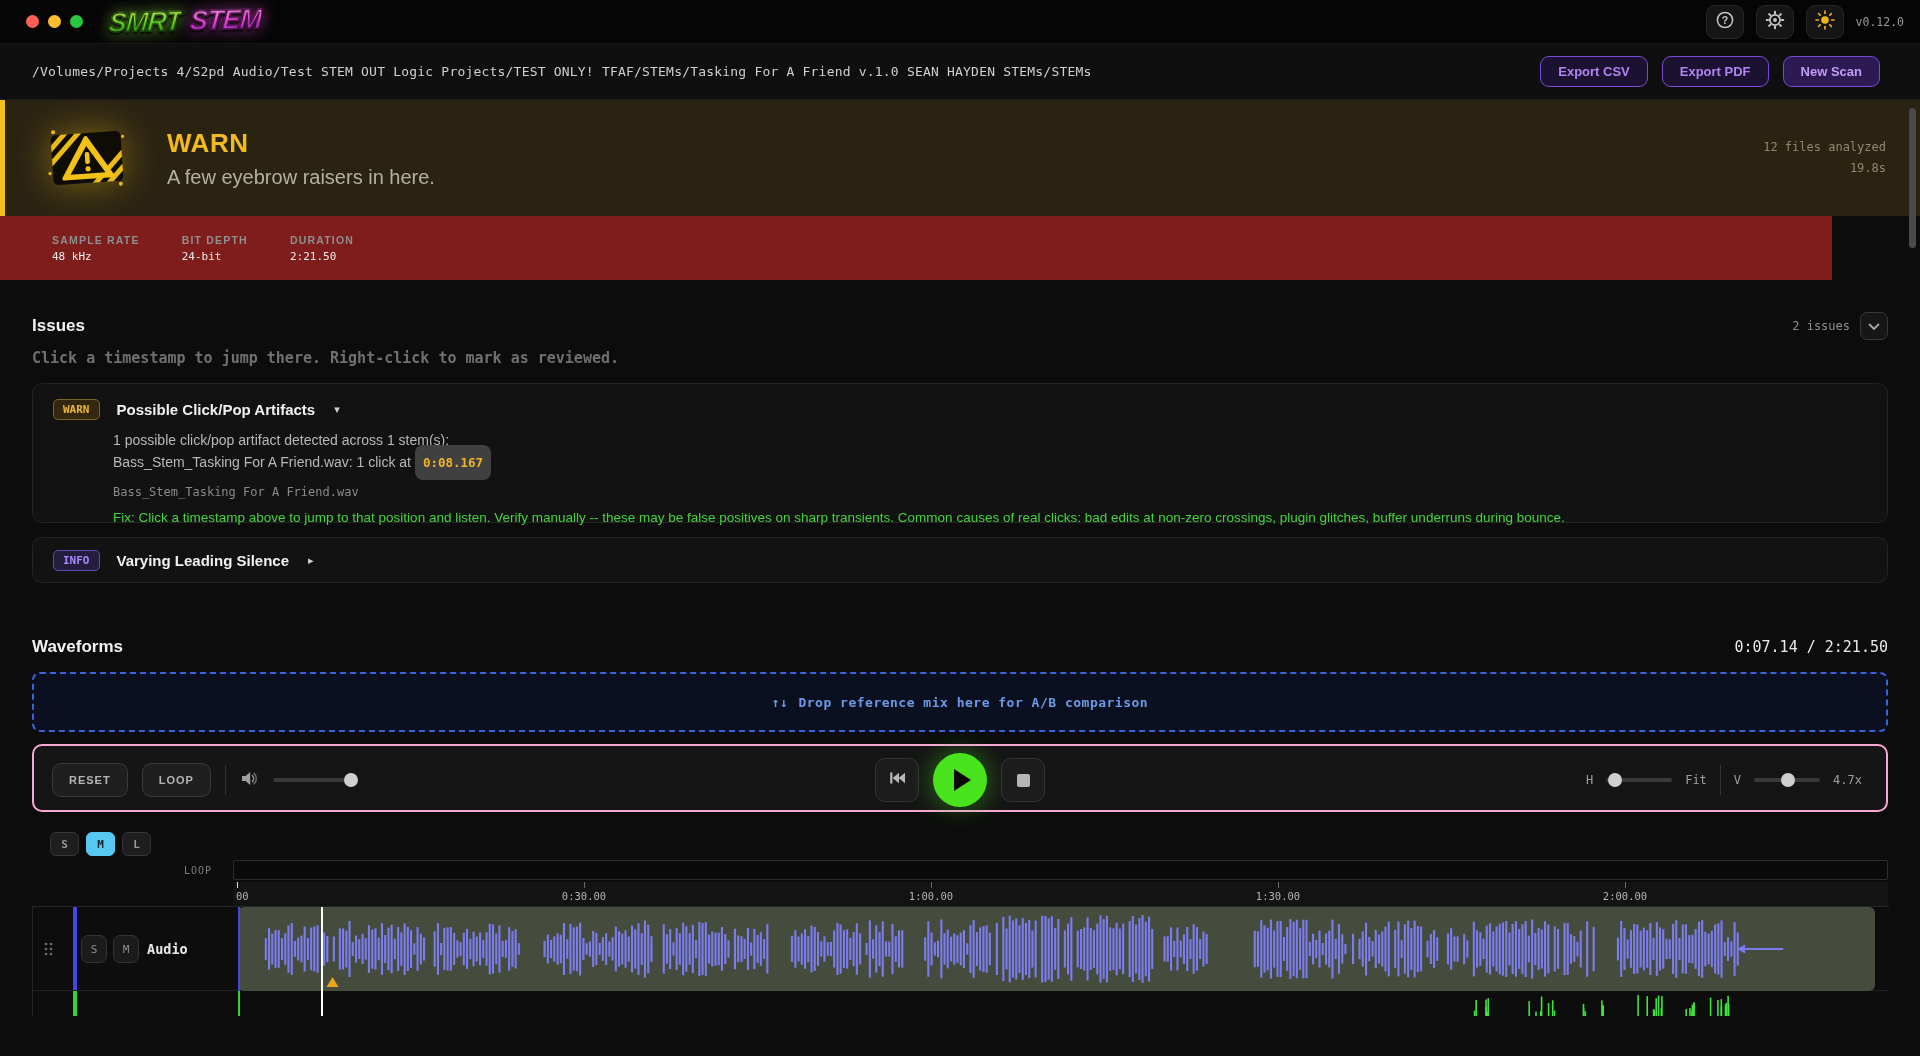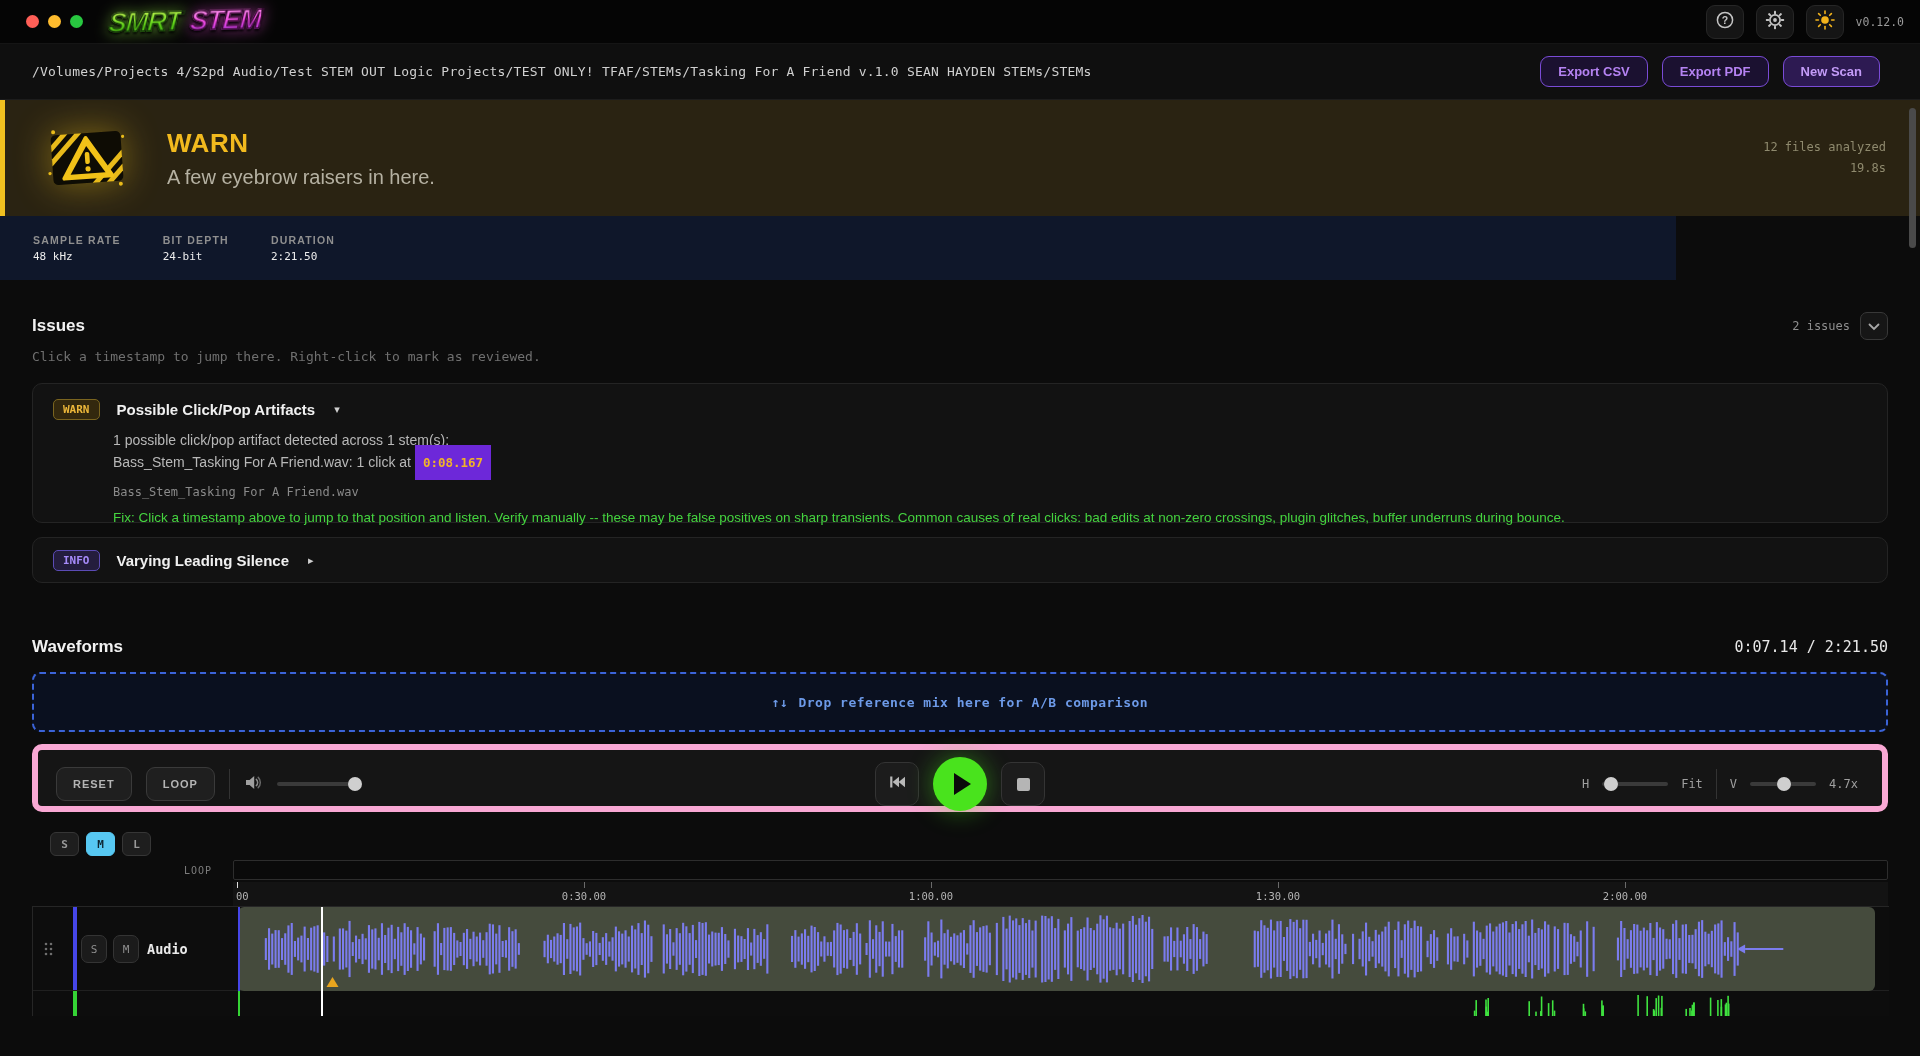--- a/index.html
+++ b/index.html
@@ -43,62 +43,62 @@
             border-left:5px solid #f0c020; display:flex; align-items:center; }
   .warn-art { width:84px; height:62px; margin-left:40px; position:relative;
               filter:drop-shadow(0 0 18px rgba(242,194,24,.45)); }
   .banner-texts { margin-left:38px; }
   .banner-title { font-size:26px; font-weight:bold; color:#f2ba1e; letter-spacing:.5px; }
   .banner-sub { margin-top:7px; font-size:20px; color:#b5b1a2; }
   .banner-meta { margin-left:auto; margin-right:34px; text-align:right; font-size:12px;
                  color:#8f8a6e; line-height:21px; }
 
   
-  .statsrow { position:absolute; top:216px; left:0; width:1676px; height:64px; background:#0f172a;
-              display:flex; align-items:center; gap:42px; padding-left:33px; }
+  .statsrow { position:absolute; top:216px; left:0; width:1832px; height:64px; background:#7f1d1d;
+              display:flex; align-items:center; gap:42px; padding-left:52px; }
   .stat .lab { font-size:10.5px; letter-spacing:1.2px; color:#8f8f8f; font-weight:bold; }
   .stat .val { margin-top:4px; font-size:11px; color:#ededed; }
 
   
   .issues-head { position:absolute; top:312px; left:32px; right:32px; display:flex; align-items:center; }
   .sec-title { font-size:17px; font-weight:bold; color:#f2f2f2; }
   .issues-right { margin-left:auto; display:flex; align-items:center; gap:10px; }
   .issue-count { font-size:12px; color:#8f8f8f; }
   .chev-btn { width:28px; height:28px; background:#161616; border:1px solid #383838; border-radius:7px;
               display:flex; align-items:center; justify-content:center; cursor:pointer; }
-  .issues-hint { position:absolute; top:349px; left:32px; font-size:13px; color:#707070; }
+  .issues-hint { position:absolute; top:349px; left:32px; font-size:15px; color:#707070;font-weight:bold; }
 
   .card { position:absolute; left:32px; width:1856px; background:#121212; border:1px solid #242424;
           border-radius:10px; }
   .card1 { top:383px; height:140px; padding:15px 20px; }
   .card2 { top:537px; height:46px; padding:0 20px; display:flex; align-items:center; gap:17px; }
   .card-head { display:flex; align-items:center; gap:17px; cursor:pointer; }
   .badge { font-family:"DejaVu Sans Mono", monospace; font-size:11px; font-weight:bold;
            padding:3px 9px; border-radius:5px; }
   .badge.warn { color:#ecb73a; background:#33280e; border:1px solid #7a641f; }
   .badge.info { color:#a78bfa; background:#241d3d; border:1px solid #5b4bb5; }
   .issue-title { font-size:15px; font-weight:bold; color:#f0f0f0; }
   .caret { font-size:11px; color:#cfcfcf; margin-left:2px; }
   .card-body { margin-left:60px; margin-top:9px; }
   .body-line { font-size:14px; color:#b8b8b8; line-height:22px; }
   .ts-chip { font-family:"DejaVu Sans Mono", monospace; font-size:12.5px; font-weight:bold;
-             color:#f0b429; background:#6d28d9; padding:10px 8px; border-radius:0; cursor:pointer; }
+             color:#f0b429; background:#404040; padding:10px 8px; border-radius:8px; cursor:pointer; }
   .file-line { margin-top:11px; font-size:12px; color:#8a8a8a; }
   .fix-line { margin-top:11px; font-size:13.5px; color:#45d43f; }
 
   
   .wf-head { position:absolute; top:637px; left:32px; right:32px; display:flex; align-items:center; }
   .time-display { margin-left:auto; font-size:15px; color:#e8e8e8; }
   .dropzone { position:absolute; top:672px; left:32px; width:1856px; height:60px; background:#0a101f;
               border:2px dashed #3b63d8; border-radius:8px; display:flex; align-items:center;
               justify-content:center; gap:10px; cursor:pointer; }
   .dz-text { font-size:13px; font-weight:bold; color:#6d9ae8; letter-spacing:.5px; }
 
   .transport { position:absolute; top:744px; left:32px; width:1856px; height:68px; background:#151515;
-               border:6px solid #f9a8d4; border-radius:10px; }
+               border:2px solid #f9a8d4; border-radius:10px; }
   .tr-left { position:absolute; left:18px; top:0; height:68px; display:flex; align-items:center; gap:14px; }
   .sq-btn { background:#1f1f1f; border:1px solid #3a3a3a; border-radius:9px; padding:10px 16px;
             font-size:11px; font-weight:bold; letter-spacing:1px; color:#b5b5b5; cursor:pointer; }
   .vdiv { width:1px; height:30px; background:#333; }
   .slider { position:relative; height:4px; background:#3a3a3a; border-radius:2px; cursor:pointer; }
   .thumb { position:absolute; top:50%; transform:translate(-50%,-50%); width:14px; height:14px;
            border-radius:50%; background:#cfcfcf; }
   .tr-center { position:absolute; left:50%; top:0; height:68px; transform:translateX(-50%);
                display:flex; align-items:center; gap:14px; }
   .t-btn { width:44px; height:44px; background:#1c1c1c; border:1px solid #343434; border-radius:10px;

